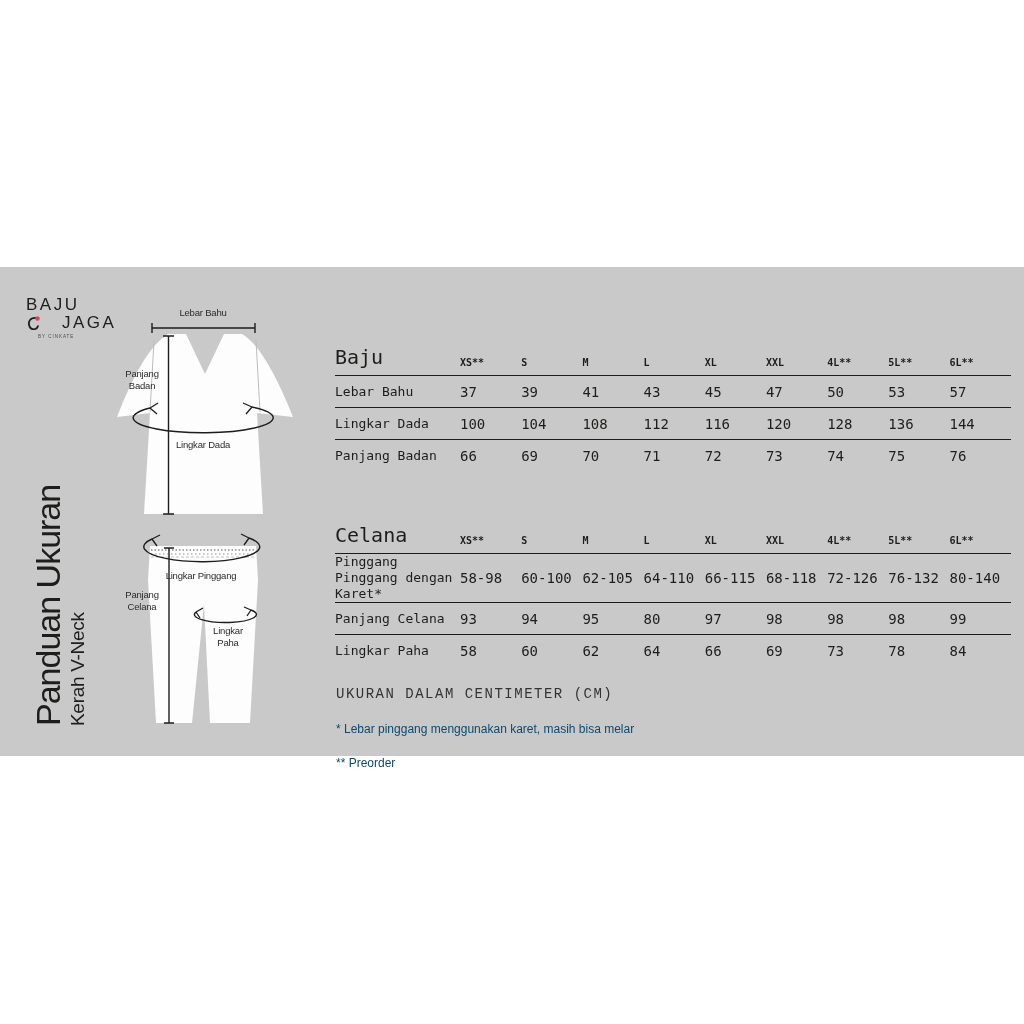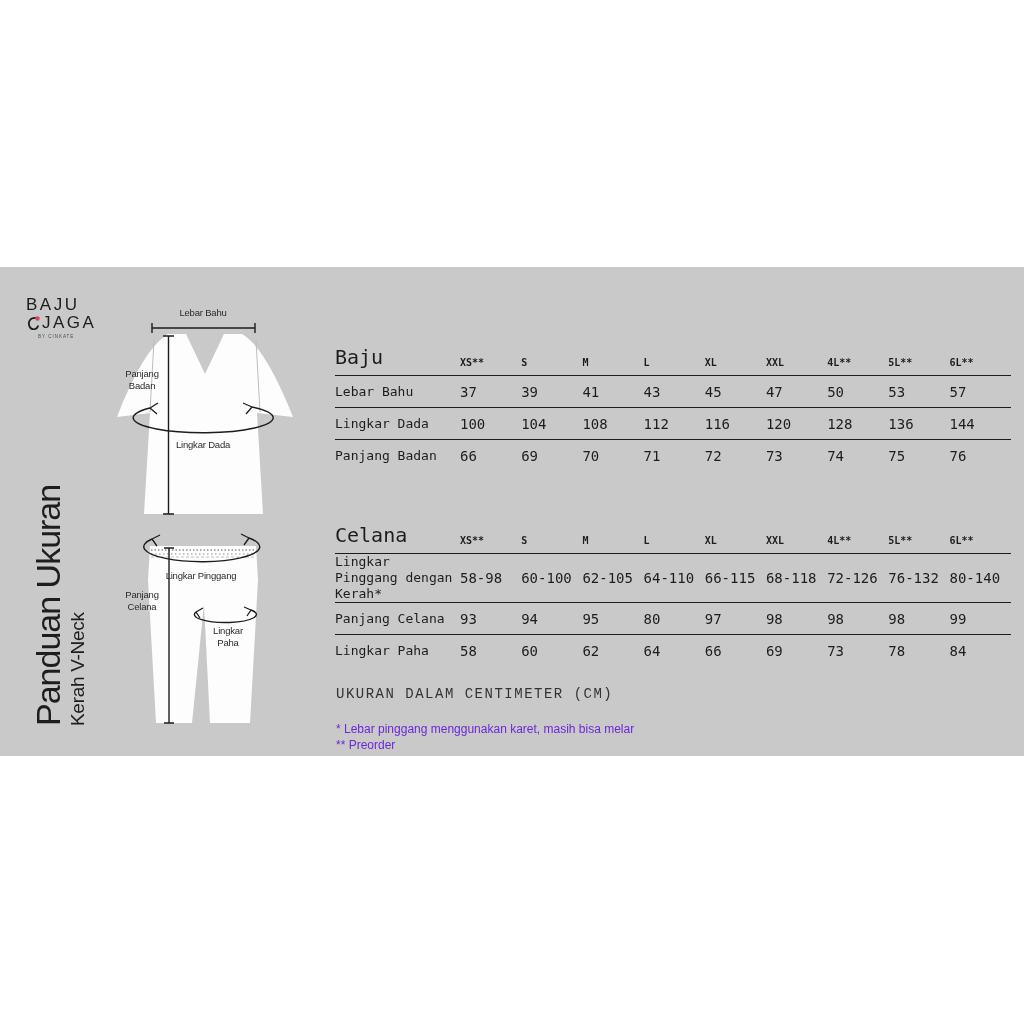--- a/index.html
+++ b/index.html
@@ -5,21 +5,21 @@
   html,body{margin:0;padding:0;background:#ffffff;}
   .page{position:relative;width:1024px;height:1024px;background:#ffffff;overflow:hidden;
         font-family:"Liberation Sans",sans-serif;}
   .card{position:absolute;left:0;top:267px;width:1024px;height:489px;background:#c9c9c9;}
 
   
   .logo{position:absolute;left:26px;top:29px;color:#1d1d1b;}
   .logo-line1{font-family:"Liberation Sans",sans-serif;font-size:17px;font-weight:400;
               letter-spacing:2.5px;line-height:18px;}
   .logo-line2{display:flex;align-items:center;font-family:"Liberation Sans",sans-serif;
-              font-size:17px;font-weight:400;letter-spacing:2.5px;line-height:18px;}
+              font-size:17px;font-weight:400;letter-spacing:2.5px;line-height:18px;gap:20px;}
   .logo-byline{font-size:4.5px;letter-spacing:1px;color:#4a4a4a;margin-top:2px;margin-left:12px;}
 
   
   .sidebar-rot{position:absolute;left:30px;top:459px;transform:rotate(-90deg);
                transform-origin:0 0;white-space:nowrap;color:#1d1d1b;}
   .sidebar-title{font-size:34px;letter-spacing:-1px;line-height:36px;font-weight:400;}
   .sidebar-sub{font-size:19px;letter-spacing:-0.3px;line-height:24px;font-weight:400;}
 
   
   .diagram-svg{position:absolute;left:0;top:0;width:1024px;height:489px;}
@@ -37,21 +37,21 @@
   .head .cells > div{font-size:10px;font-weight:bold;}
   .baju-table{left:335px;top:64px;}
   .baju-table .trow.head{min-height:37px;}
   .celana-table{left:335px;top:240px;}
   .celana-table .trow.head{min-height:39px;}
 
   
   .notes{position:absolute;left:336px;top:419px;color:#2b2b2b;}
   .unit-line{font-family:Liberation Mono, monospace;font-size:14px;letter-spacing:1.5px;
              margin-bottom:20px;color:#333;}
-  .note-line{font-family:"Liberation Sans",sans-serif;font-size:12px;line-height:15.5px;color:#6d28d9;}
+  .note-line{font-family:"Liberation Sans",sans-serif;font-size:12px;line-height:15.5px;color:#0c4a6e;margin-top:18px;}
 </style>
 </head>
 <body>
 
 <div class="page">
   <div class="card">
 
     <svg class="diagram-svg" viewBox="0 0 1024 489">
 
       <path d="M168,67 L186,67 L205,107 L224,67 L242,67 Q265,80 293,150 L257,146 L263,247 L144,247 L150,146 L117,150 Q143,82 168,67 Z" fill="#fdfdfd"></path>
@@ -180,21 +180,21 @@
             <div>M</div>
             <div>L</div>
             <div>XL</div>
             <div>XXL</div>
             <div>4L**</div>
             <div>5L**</div>
             <div>6L**</div>
           </div>
       </div>
       <div class="trow">
-        <div class="tlabel">Lingkar Pinggang dengan Kerah*</div>
+        <div class="tlabel">Pinggang Pinggang dengan Karet*</div>
         <div class="cells">
             <div>58-98</div>
             <div>60-100</div>
             <div>62-105</div>
             <div>64-110</div>
             <div>66-115</div>
             <div>68-118</div>
             <div>72-126</div>
             <div>76-132</div>
             <div>80-140</div>

